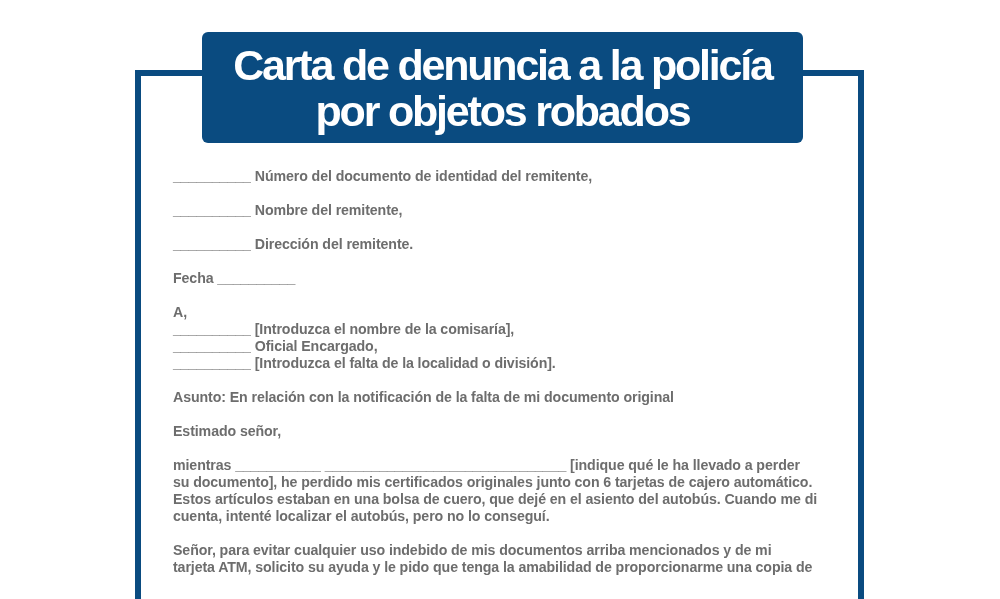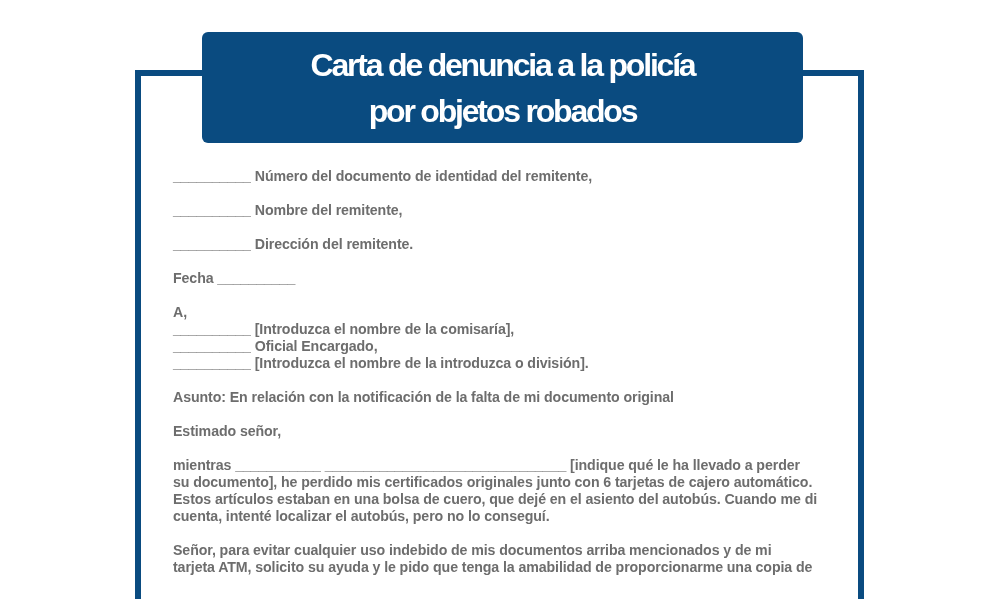--- a/index.html
+++ b/index.html
@@ -16,21 +16,21 @@
     background: #ffffff;
   }
   .title-box {
     position: absolute; left: 202px; top: 32px;
     width: 601px; height: 111px;
     background: #0a4b80; border-radius: 6px;
     display: flex; align-items: center; justify-content: center;
     text-align: center; z-index: 2;
   }
   .title {
-    color: #ffffff; font-weight: bold; font-size: 32px;
+    color: #ffffff; font-weight: bold; font-size: 43px;
     line-height: 46px; letter-spacing: -2.2px;
     margin: 0; width: 560px;
   }
   .letter {
     position: absolute; left: 173px; top: 168px; width: 670px;
     color: #6d6d6d; font-weight: bold; font-size: 14.2px;
     line-height: 17px; letter-spacing: -0.1px;
   }
   .letter p { margin: 0 0 17px 0; white-space: nowrap; }
   .letter p.block { white-space: normal; }
@@ -50,21 +50,21 @@
 
 <div class="letter">
   <p>__________ Número del documento de identidad del remitente,</p>
   <p>__________ Nombre del remitente,</p>
   <p>__________ Dirección del remitente.</p>
   <p>Fecha __________</p>
   <p class="block">
     <span class="ln">A,</span>
     <span class="ln">__________ [Introduzca el nombre de la comisaría],</span>
     <span class="ln">__________ Oficial Encargado,</span>
-    <span class="ln">__________ [Introduzca el nombre de la introduzca o división].</span>
+    <span class="ln">__________ [Introduzca el falta de la localidad o división].</span>
   </p>
   <p>Asunto: En relación con la notificación de la falta de mi documento original</p>
   <p>Estimado señor,</p>
   <p class="block">
     <span class="ln">mientras ___________ _______________________________ [indique qué le ha llevado a perder</span>
     <span class="ln">su documento], he perdido mis certificados originales junto con 6 tarjetas de cajero automático.</span>
     <span class="ln">Estos artículos estaban en una bolsa de cuero, que dejé en el asiento del autobús. Cuando me di</span>
     <span class="ln">cuenta, intenté localizar el autobús, pero no lo conseguí.</span>
   </p>
   <p class="block">

